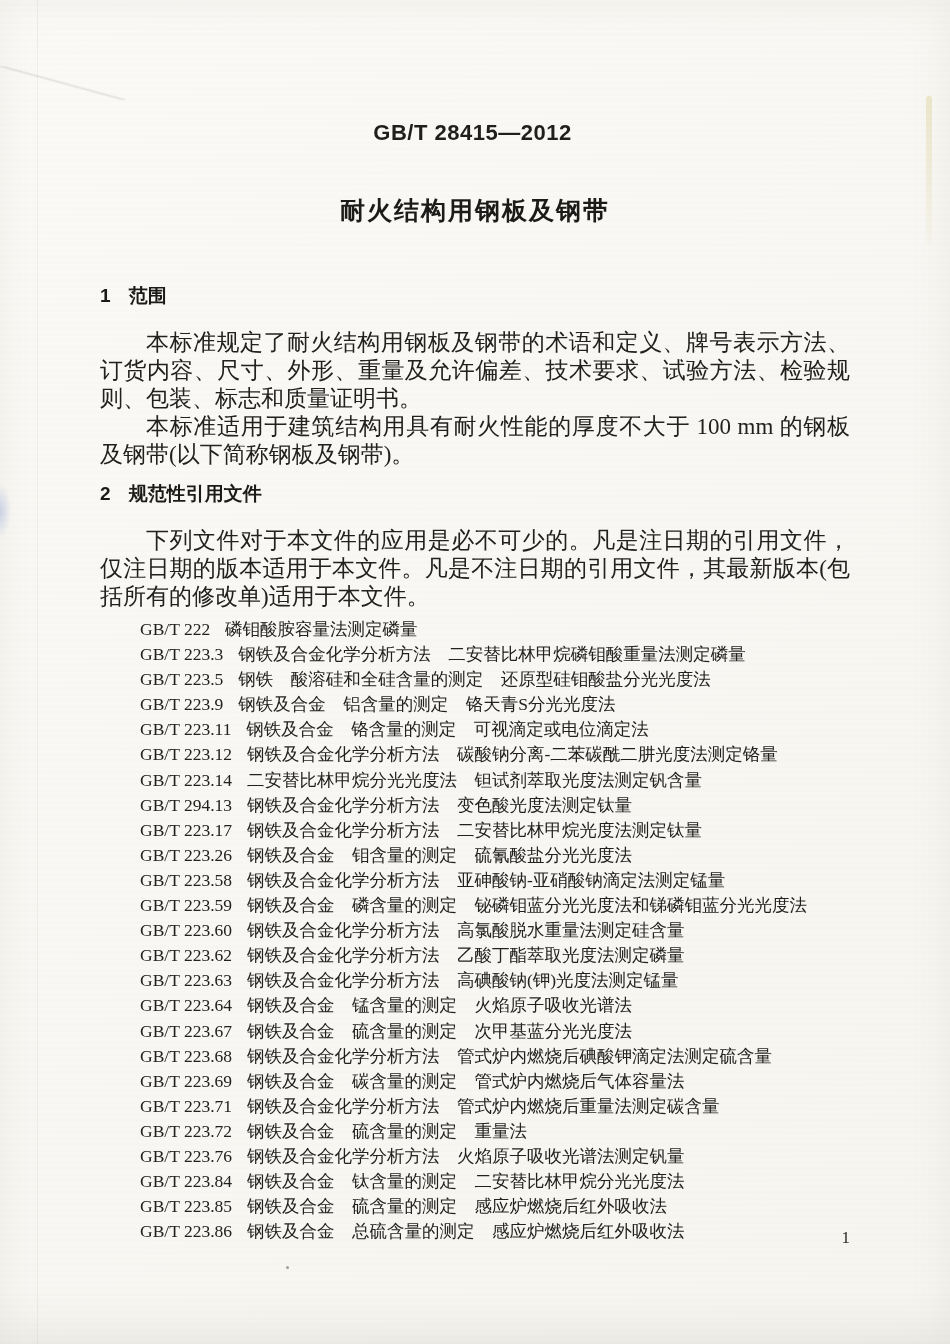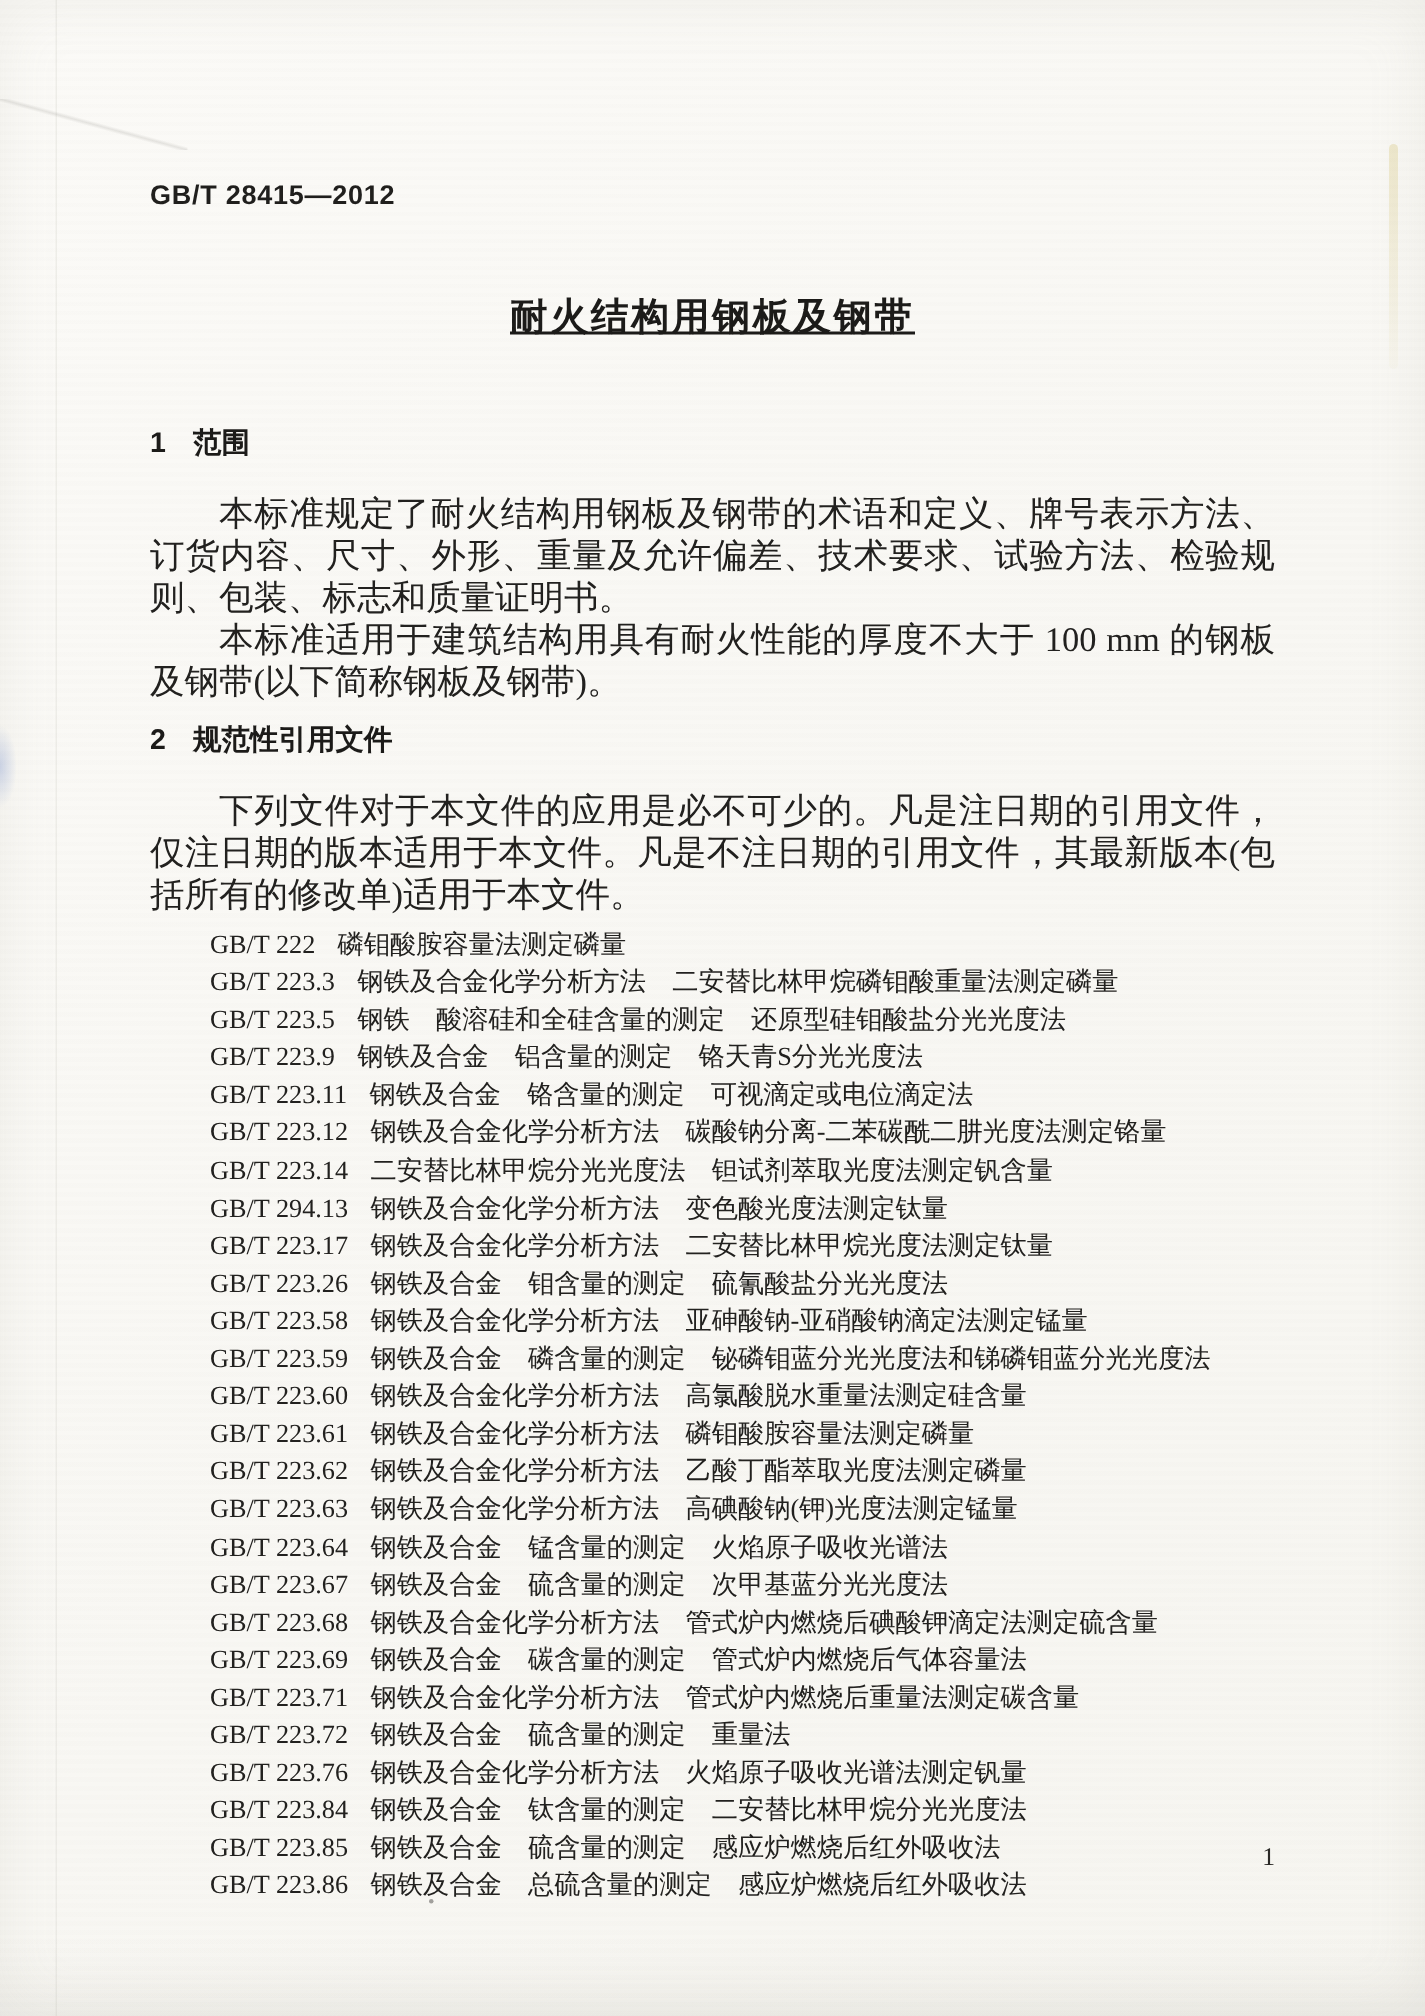--- a/index.html
+++ b/index.html
@@ -15,39 +15,38 @@
     background:
       repeating-linear-gradient(0deg, rgba(120,115,105,0.012) 0 3px, rgba(255,255,255,0) 3px 6px),
       linear-gradient(135deg, #fbfaf7 0%, #f8f7f3 55%, #f6f5f0 100%);
     box-shadow: inset 0 0 40px rgba(150,145,135,0.12);
     color:#1f1e1c;
     padding:120px 100px 0 100px;
     overflow:hidden;
   }
   
   .header-code {
-    text-align:left;
+    text-align:center;
     font-family:"Liberation Sans","DejaVu Sans",sans-serif;
     font-weight:bold;
-    font-size:18px;
+    font-size:22px;
     letter-spacing:0.5px;
     height:22px;
     padding-right:5px;
     color:#201f1d;
   }
   
   .doc-title {
     margin:52px 0 0 0;
     text-align:center;
     font-family:"Liberation Sans","DejaVu Sans",sans-serif;
     font-weight:bold;
     font-size:25px;
     letter-spacing:2px;
     color:#1c1b19;
-    text-decoration:underline;
   }
   
   .sections { display:block; }
   .sec { margin:0; }
   .sec:nth-of-type(1) { margin-top:56px; }
   .sec:nth-of-type(2) { margin-top:12px; }
   .sec-h {
     margin:0;
     font-family:"Liberation Sans","DejaVu Sans",sans-serif;
     font-weight:bold;
@@ -163,23 +162,20 @@
           <div class="ref-line">
     <span class="ref-code">GB/T 223.58</span><span class="ref-desc">钢铁及合金化学分析方法　亚砷酸钠-亚硝酸钠滴定法测定锰量</span>
   </div>
           <div class="ref-line">
     <span class="ref-code">GB/T 223.59</span><span class="ref-desc">钢铁及合金　磷含量的测定　铋磷钼蓝分光光度法和锑磷钼蓝分光光度法</span>
   </div>
           <div class="ref-line">
     <span class="ref-code">GB/T 223.60</span><span class="ref-desc">钢铁及合金化学分析方法　高氯酸脱水重量法测定硅含量</span>
   </div>
           <div class="ref-line">
-    <span class="ref-code">GB/T 223.61</span><span class="ref-desc">钢铁及合金化学分析方法　磷钼酸胺容量法测定磷量</span>
-  </div>
-          <div class="ref-line">
     <span class="ref-code">GB/T 223.62</span><span class="ref-desc">钢铁及合金化学分析方法　乙酸丁酯萃取光度法测定磷量</span>
   </div>
           <div class="ref-line">
     <span class="ref-code">GB/T 223.63</span><span class="ref-desc">钢铁及合金化学分析方法　高碘酸钠(钾)光度法测定锰量</span>
   </div>
           <div class="ref-line">
     <span class="ref-code">GB/T 223.64</span><span class="ref-desc">钢铁及合金　锰含量的测定　火焰原子吸收光谱法</span>
   </div>
           <div class="ref-line">
     <span class="ref-code">GB/T 223.67</span><span class="ref-desc">钢铁及合金　硫含量的测定　次甲基蓝分光光度法</span>

